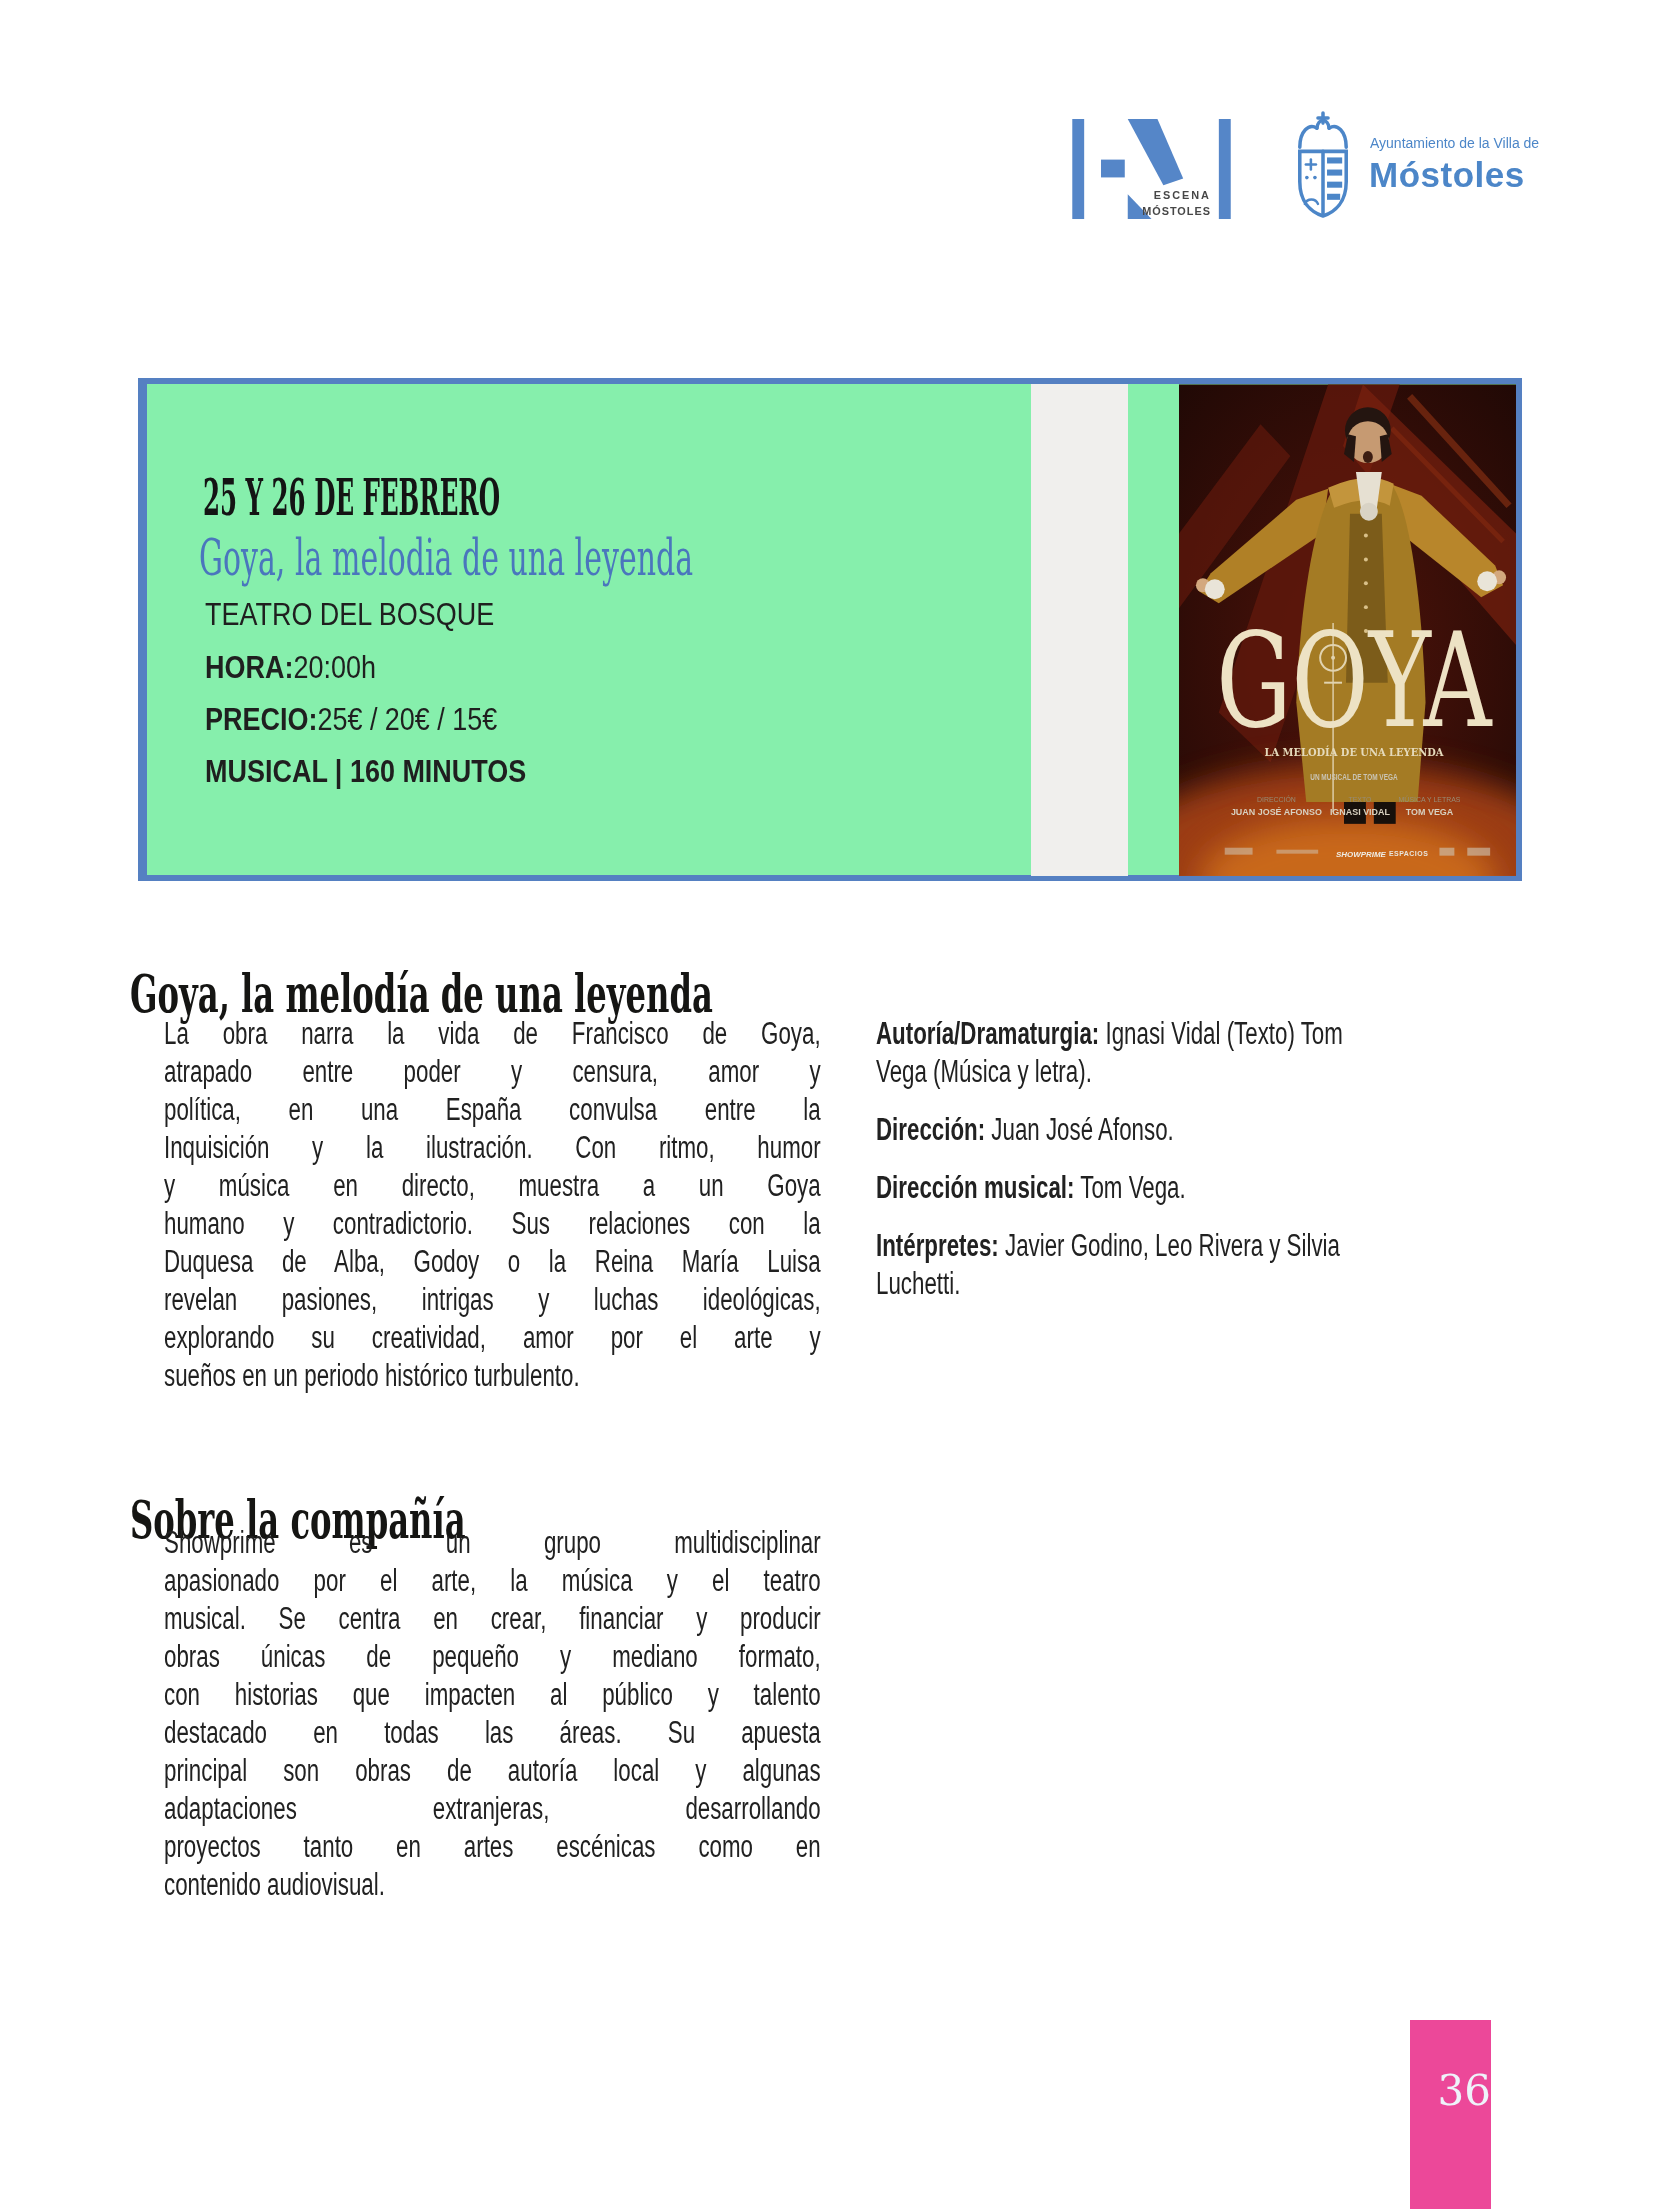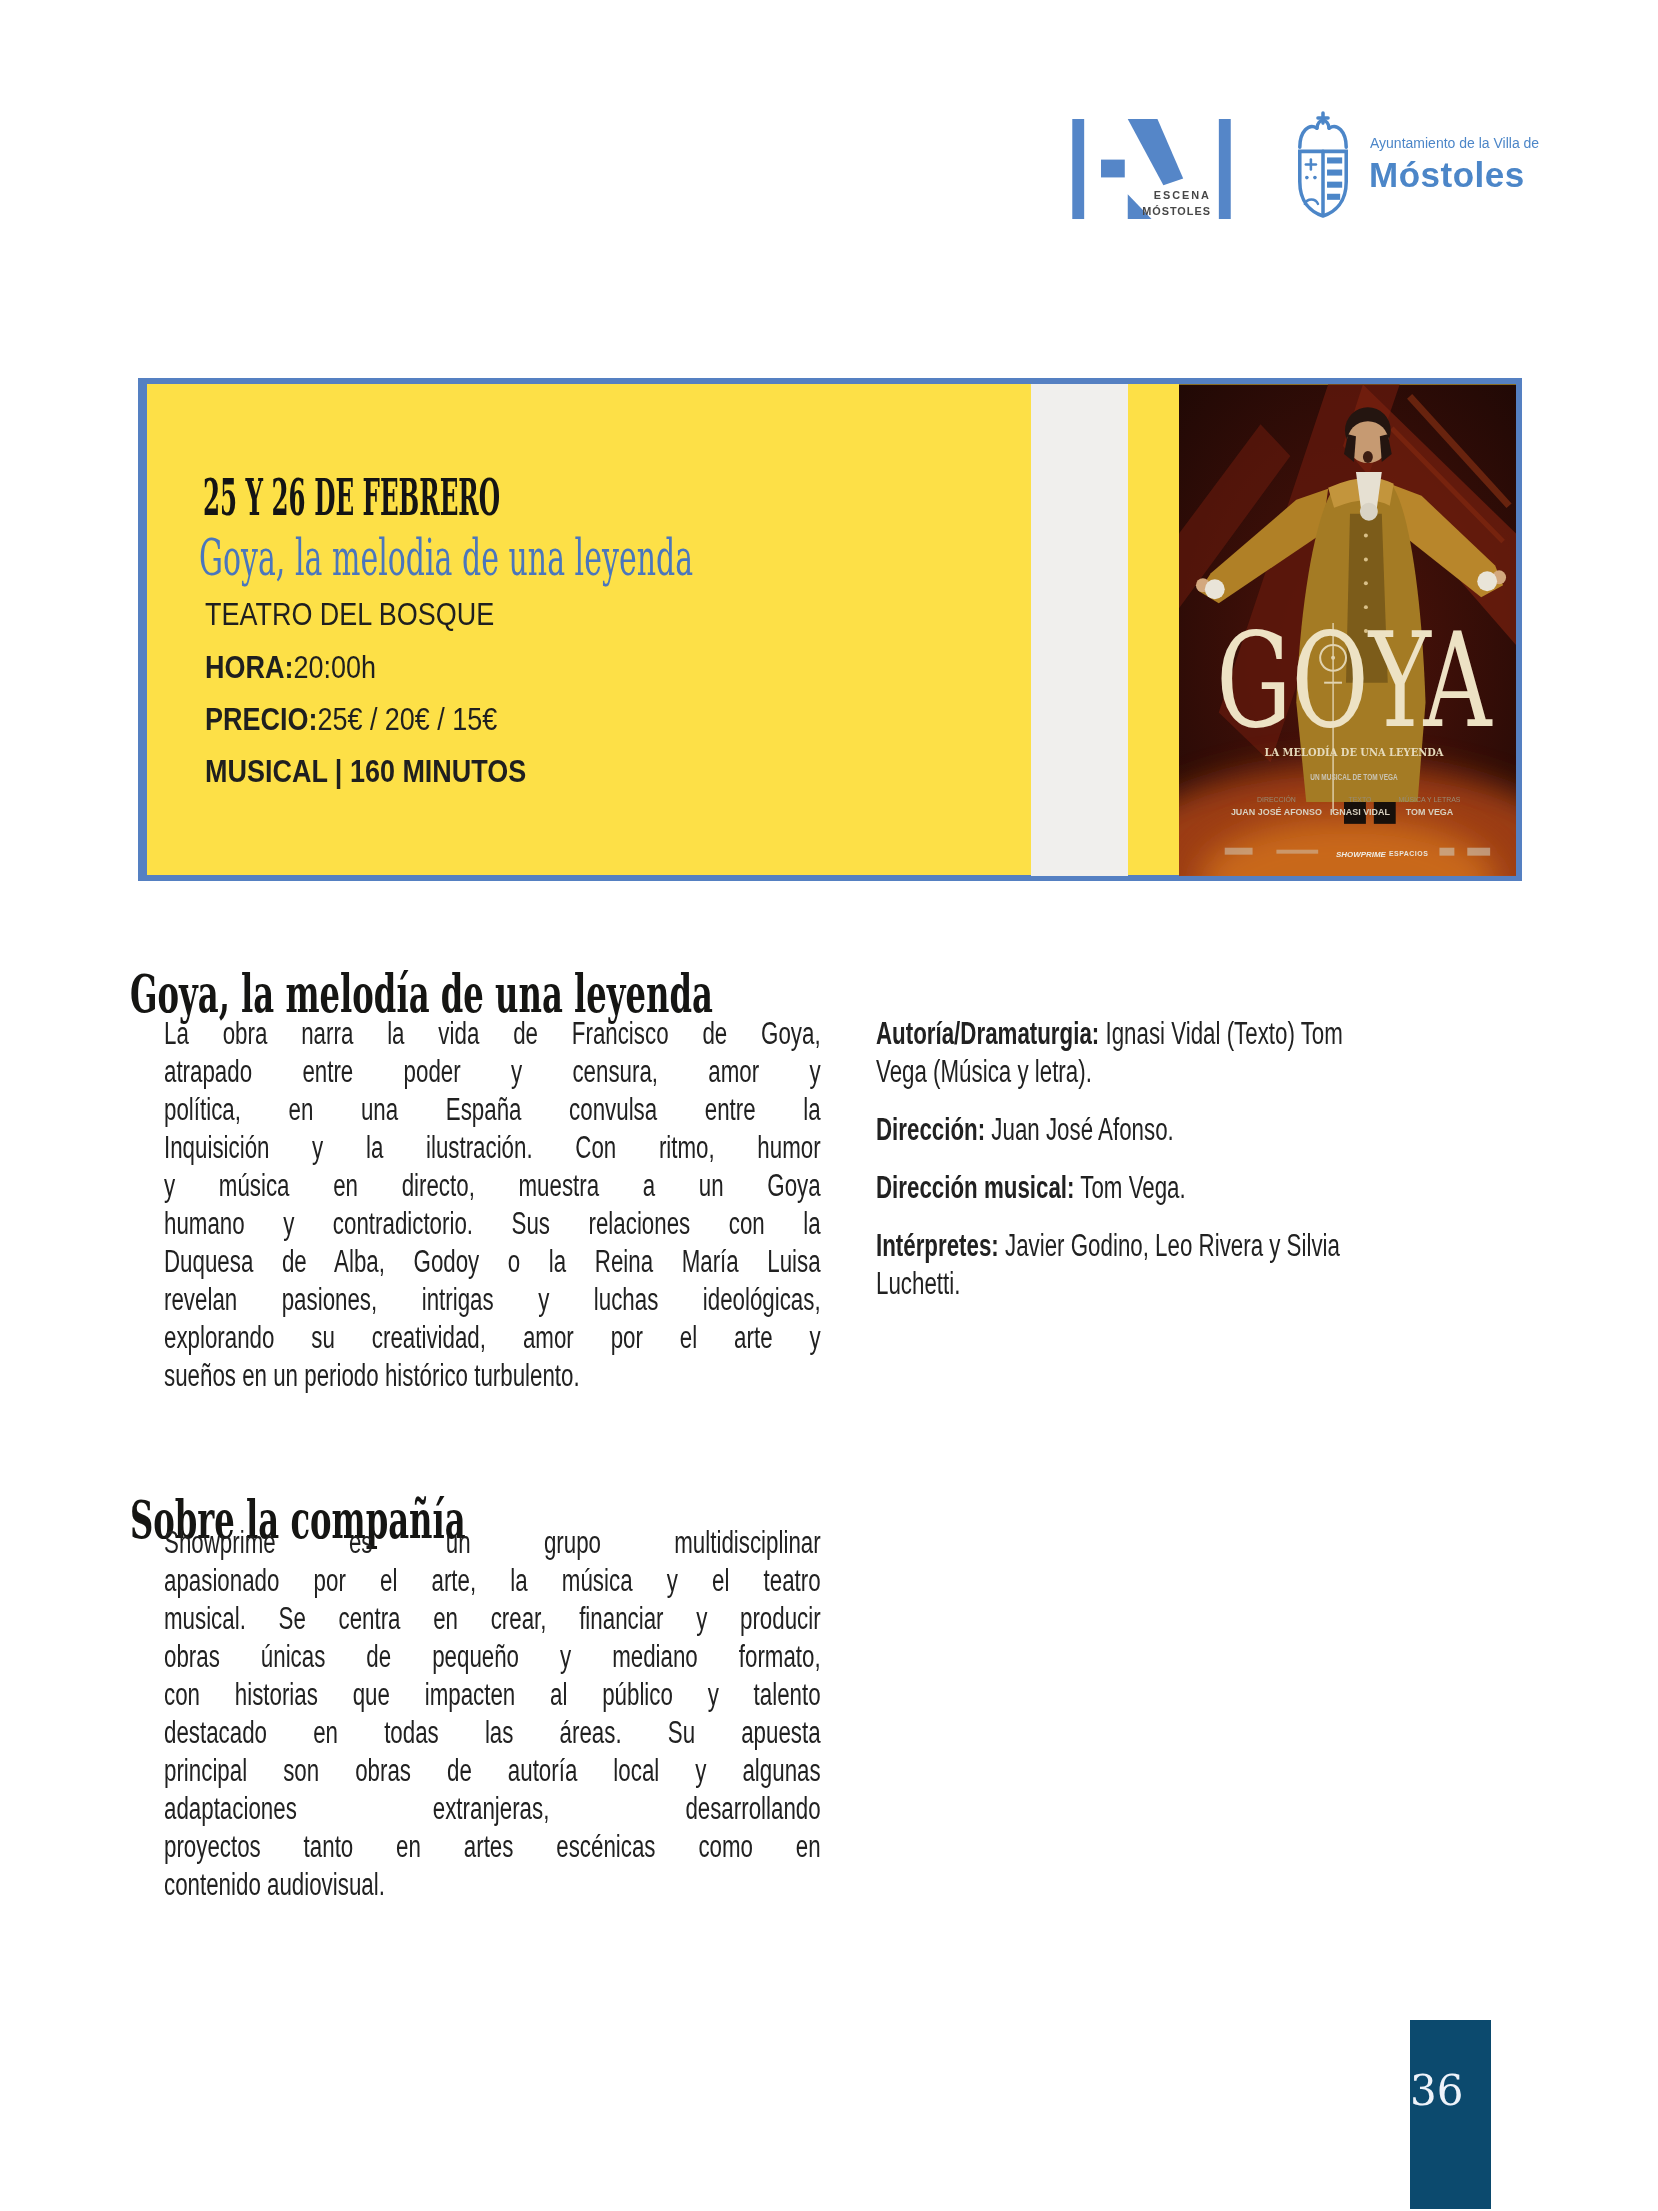--- a/index.html
+++ b/index.html
@@ -10,21 +10,21 @@
   }
   
   .em-logo{position:absolute;left:1072px;top:119px;width:161px;height:102px;}
   .town-logo{position:absolute;left:1292px;top:111px;width:239px;height:111px;}
   .town-crest{position:absolute;left:0;top:0;}
   .town-tagline{position:absolute;left:78px;top:24px;font-size:14px;color:#4c86c8;white-space:nowrap;}
   .town-name{position:absolute;left:77px;top:44px;font-size:35px;font-weight:700;color:#4c86c8;letter-spacing:0.5px;}
   
   .card{
     position:absolute;left:138px;top:378px;width:1384px;height:503px;
-    border:6px solid #5580c2;border-left-width:9px;box-sizing:border-box;background:#fde047;
+    border:6px solid #5580c2;border-left-width:9px;box-sizing:border-box;background:#86efac;
   }
   .card-date{
     position:absolute;left:56px;top:88px;
     font-family:"DejaVu Serif",serif;font-weight:700;font-size:51px;line-height:1;
     color:#141414;transform:scaleX(.48);transform-origin:0 0;white-space:nowrap;
   }
   .card-title{
     position:absolute;left:52px;top:149px;
     font-family:"DejaVu Serif",serif;font-weight:400;font-size:50px;line-height:1;
     color:#4a76bd;transform:scaleX(.60);transform-origin:0 0;white-space:nowrap;
@@ -54,22 +54,22 @@
   .p-synopsis{top:1015px;}
   .p-company{top:1524px;}
   .pline{font-size:31px;line-height:38px;text-align:justify;text-align-last:justify;white-space:normal;}
   .pline.last{text-align-last:left;}
   .col-right{position:absolute;left:876px;top:1015px;width:517px;}
   .col-right .inner{transform:scaleX(.72);transform-origin:0 0;width:718px;}
   .credit-p{font-size:31px;line-height:38px;margin:0 0 20px 0;}
   .credit-p .lbl{font-weight:700;}
   
   .page-num-box{
-    position:absolute;left:1410px;top:2020px;width:81px;height:189px;background:#0c4a6e;
-    text-align:left;
+    position:absolute;left:1410px;top:2020px;width:81px;height:189px;background:#ec4899;
+    text-align:right;
   }
   .page-num-box span{
     display:inline-block;margin-top:46px;font-family:"DejaVu Serif",serif;
     font-size:42px;color:#eef3fa;
   }
 </style>
 </head>
 <body>
 
 <div class="page">

